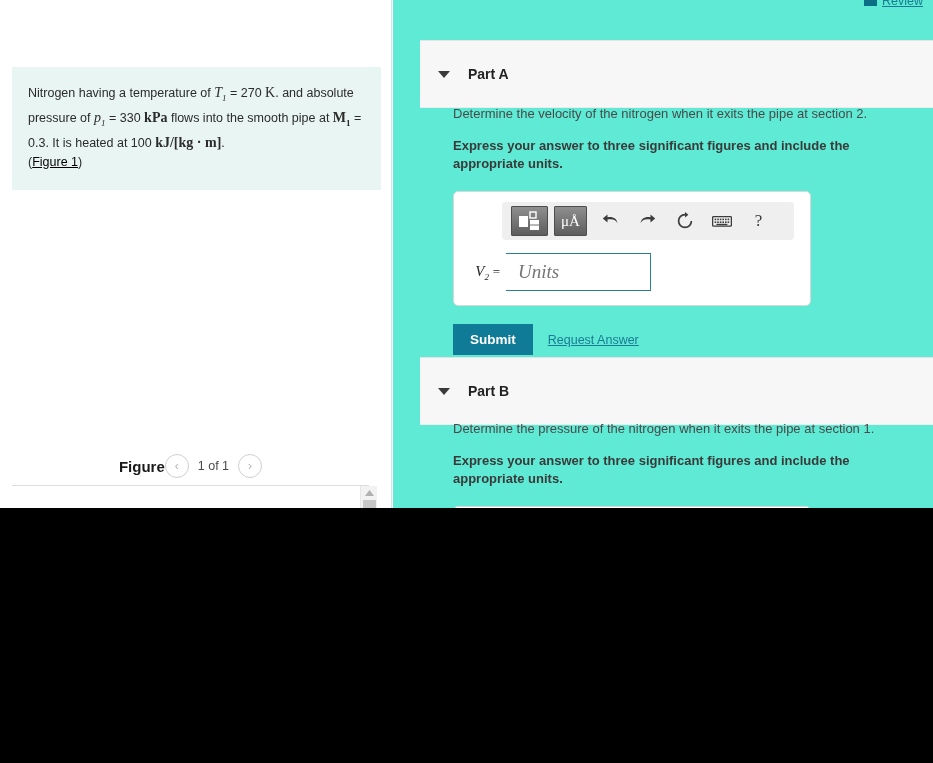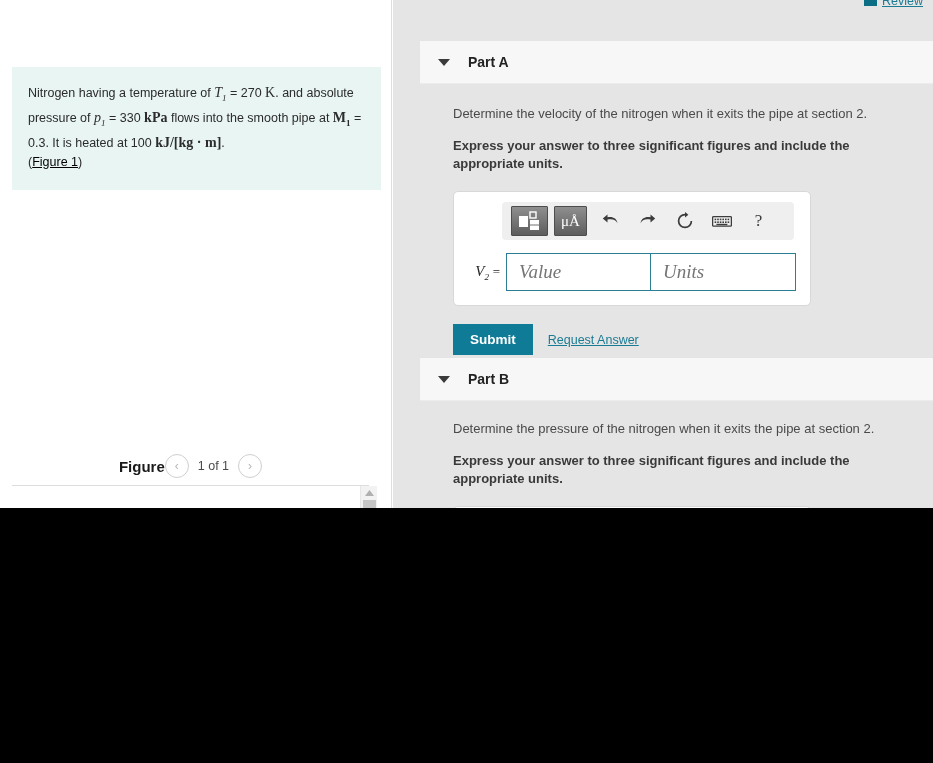--- a/index.html
+++ b/index.html
@@ -166,21 +166,21 @@
     background: #c6c6c6;
   }
 
   
   #right-panel {
     position: absolute;
     left: 393px;
     top: 0;
     width: 540px;
     height: 508px;
-    background: #e5e5e5;
+    background: #5eead4;
   }
 
   #review-bar {
     position: absolute;
     right: 10px;
     top: -6px;
     display: flex;
     align-items: center;
     gap: 5px;
   }
@@ -193,21 +193,21 @@
     font-size: 12.5px;
     color: #1b7b93;
     text-decoration: underline;
     cursor: pointer;
   }
 
   .part-header {
     position: absolute;
     left: 27px;
     width: 513px;
-    height: 44px;
+    height: 68px;
     background: #f7f7f7;
     border-top: 1px solid #e4e4e4;
     border-bottom: 1px solid #ececec;
     display: flex;
     align-items: center;
     box-sizing: border-box;
   }
   .caret {
     margin-left: 18px;
     margin-right: 18px;
@@ -468,38 +468,37 @@
 
           <div class="icon-plain">
             <span class="help-q">?</span>
           </div>
         </div>
 
         <div class="answer-row">
           <div class="var-label">
             <span>V</span><span class="sub">2</span> <span class="eq">=</span>
           </div>
-          <input class="val-input" type="text" placeholder="Value" style="">
           <input class="unit-input" type="text" placeholder="Units" style="">
         </div>
       </div>
 
       <div class="submit-row">
         <button id="submit-button">Submit</button>
         <span id="request-answer-link">Request Answer</span>
       </div>
     </div>
 
     <div class="part-header" style="top:357px;text-align:center;">
       <div class="caret"></div>
       <span class="part-label">Part B</span>
     </div>
 
     <div class="part-body" style="top:420px;">
-      <div class="question-text">Determine the pressure of the nitrogen when it exits the pipe at section 2.</div>
+      <div class="question-text">Determine the pressure of the nitrogen when it exits the pipe at section 1.</div>
       <div class="instruction-text">Express your answer to three significant figures and include the appropriate units.</div>
 
       <div class="answer-box">
         
       </div>
     </div>
 
   </div>
 </div>
 

